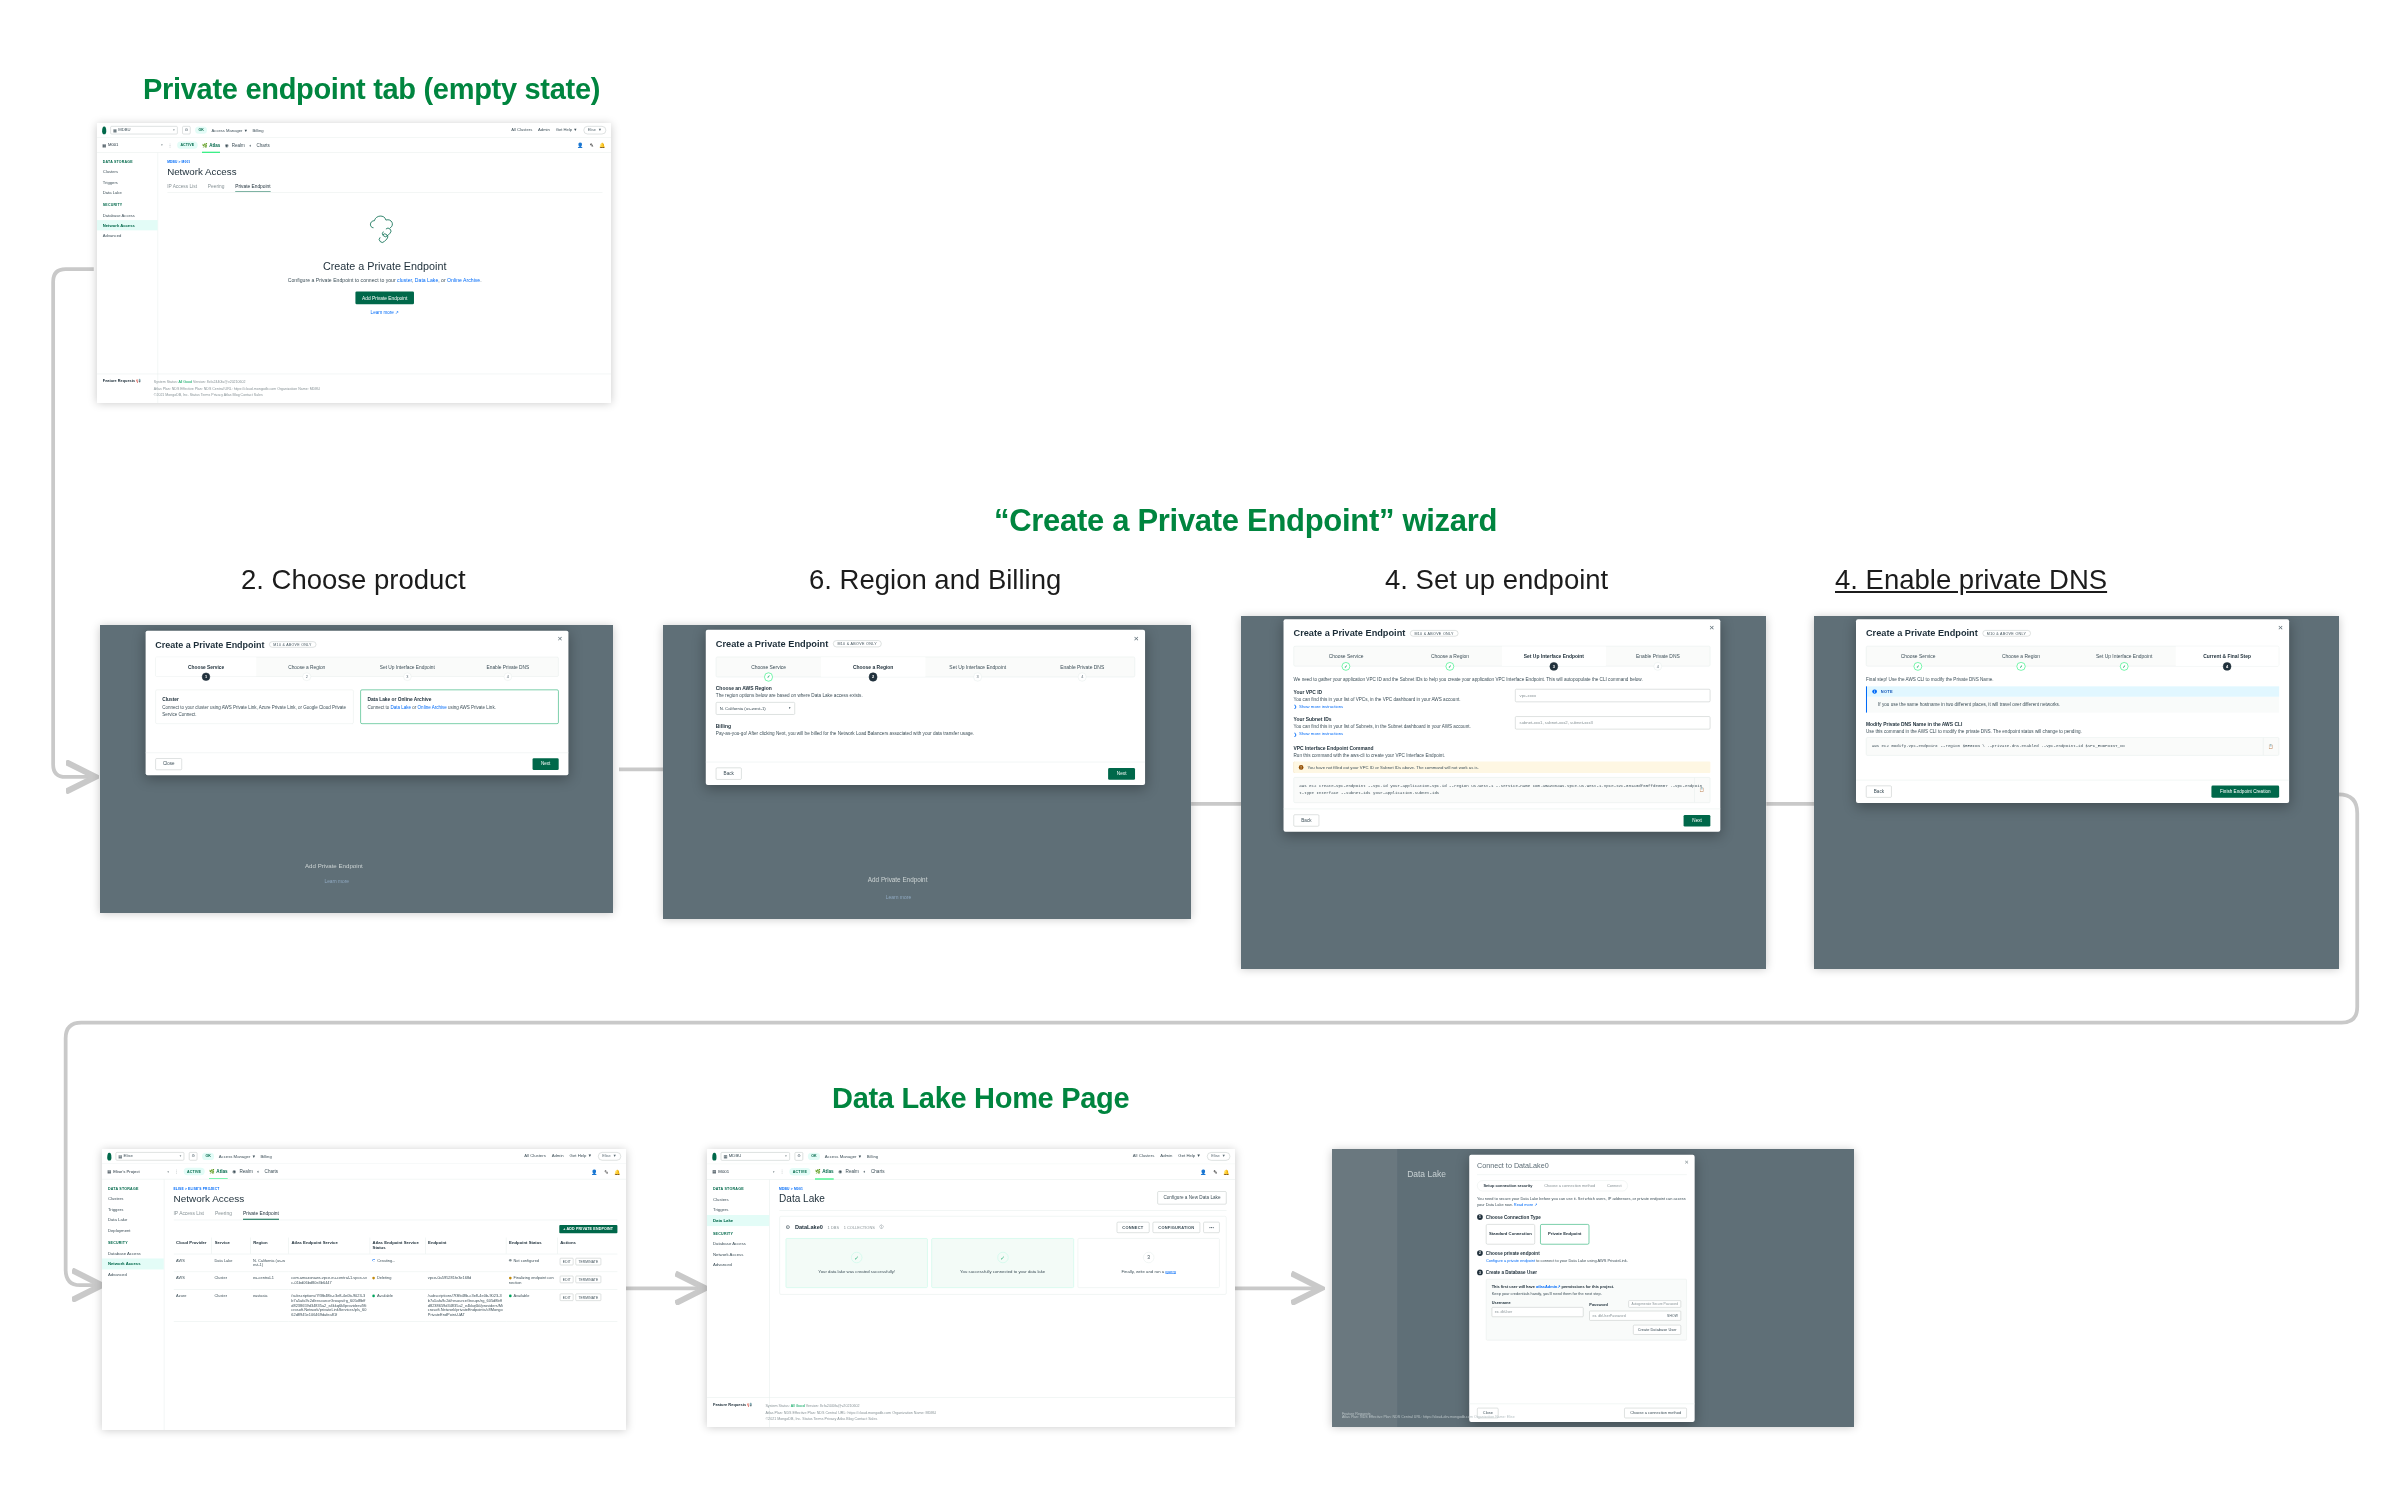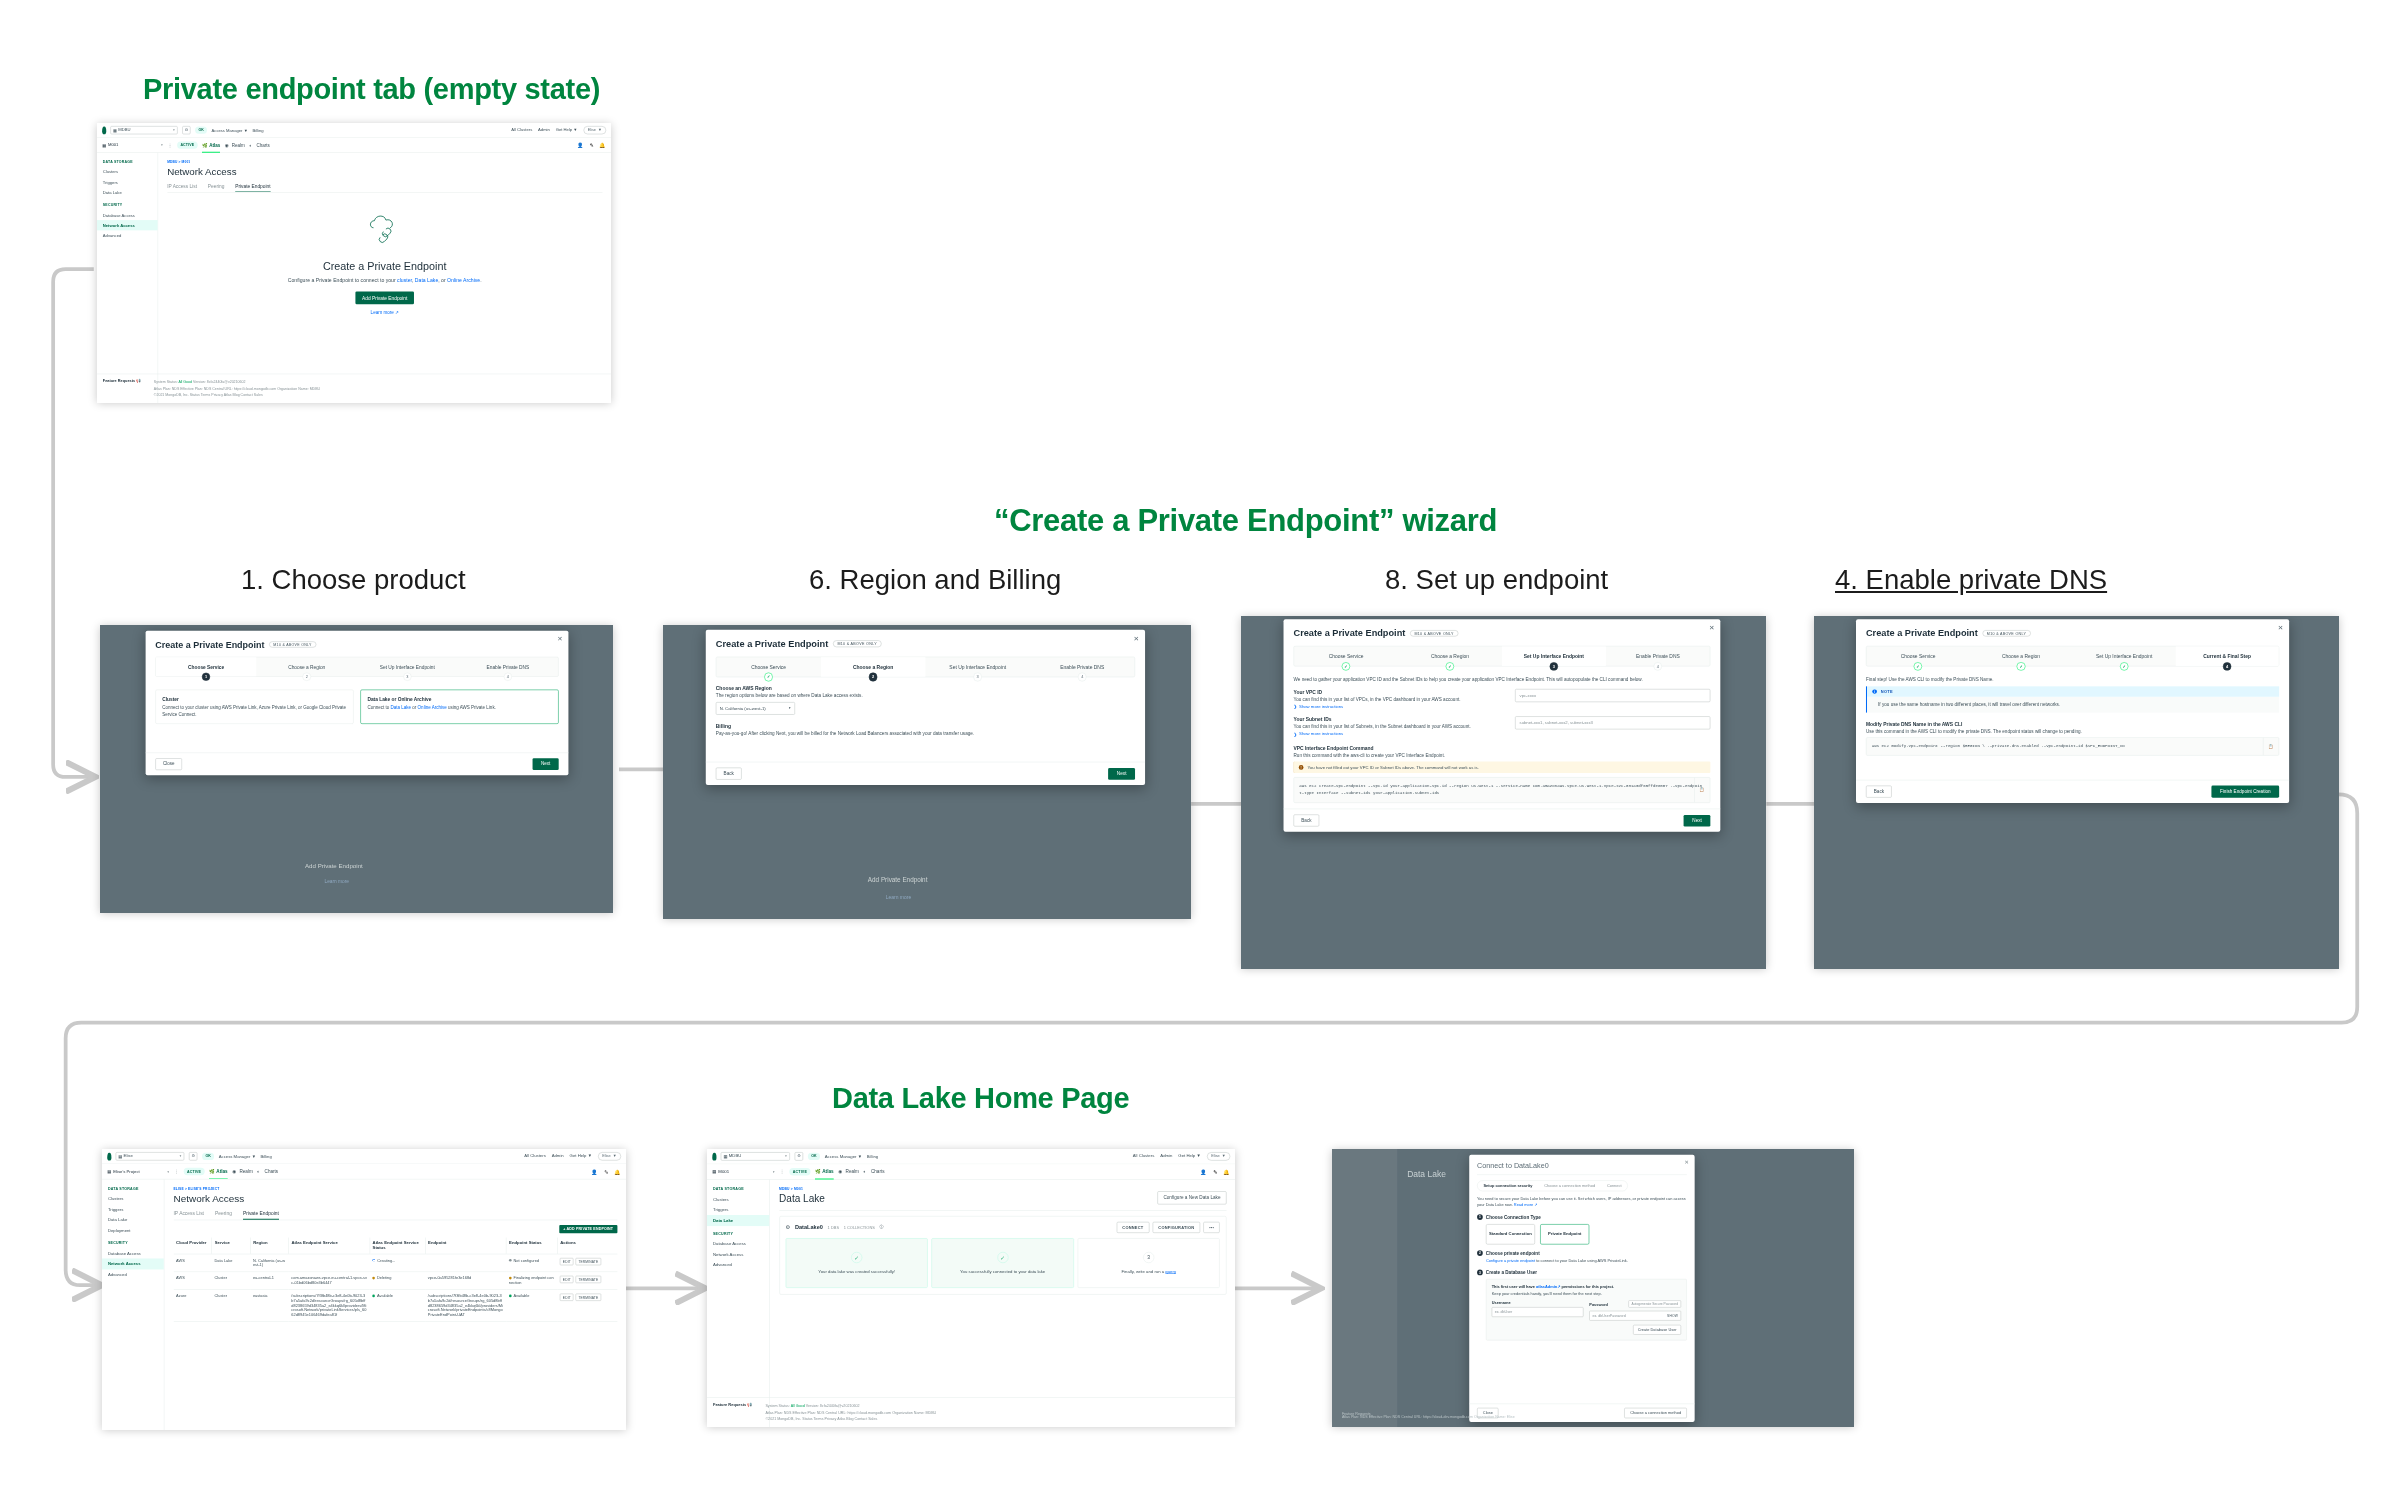--- a/index.html
+++ b/index.html
@@ -243,23 +243,23 @@
 
     <path d="M3740,1270 Q3770,1270 3770,1300 V1610 Q3770,1635 3745,1635 H130 Q105,1635 105,1660 V2030 Q105,2055 128,2055 H160" fill="none" stroke="#c9c9c9" stroke-width="6" marker-end="url(#ah)"></path>
 
     <path d="M1000,2060 H1125" fill="none" stroke="#c9c9c9" stroke-width="6" marker-end="url(#ah)"></path>
 
     <path d="M1975,2060 H2110" fill="none" stroke="#c9c9c9" stroke-width="6" marker-end="url(#ah)"></path>
   </svg>
 
   <div class="sec-title h1" style="left:143px; top:49px;margin-top:24px;">Private endpoint tab (empty state)</div>
   <div class="sec-title h2" style="left:994px; top:503px;">“Create a Private Endpoint” wizard</div>
-  <div class="step-title" style="left:241px;  top:564px;">1. Choose product</div>
+  <div class="step-title" style="left:241px;  top:564px;">2. Choose product</div>
   <div class="step-title" style="left:809px; top:564px;">6. Region and Billing</div>
-  <div class="step-title" style="left:1385px; top:564px;">8. Set up endpoint</div>
+  <div class="step-title" style="left:1385px; top:564px;">4. Set up endpoint</div>
   <div class="step-title" style="left:1835px; top:564px;text-decoration:underline;">4. Enable private DNS</div>
   <div class="sec-title h1" style="left:832px; top:1082px;">Data Lake Home Page</div>
 
   <div class="shot" style="left:97px; top:123px; width:514px; height:280px;">
     <div class="app">
         <div class="scaler" style="transform:scale(0.51375);">
       <div class="app-1600" style="height:545px;">
 
         <div class="topbar">
           <span class="leaf"></span>

